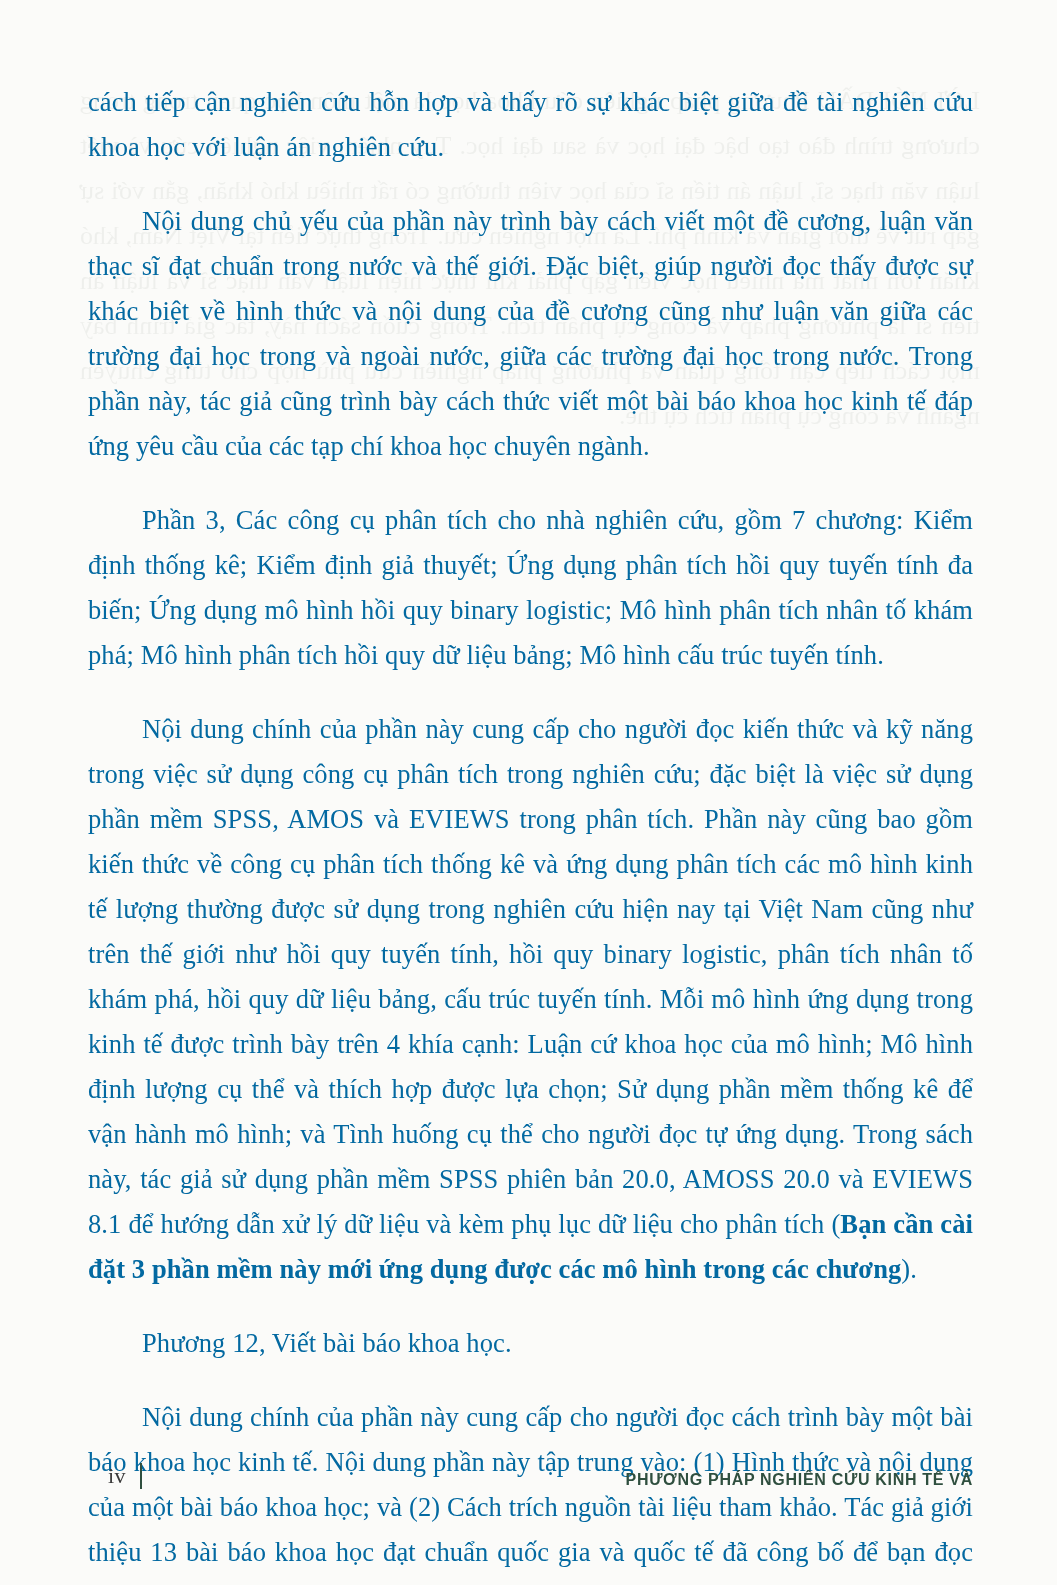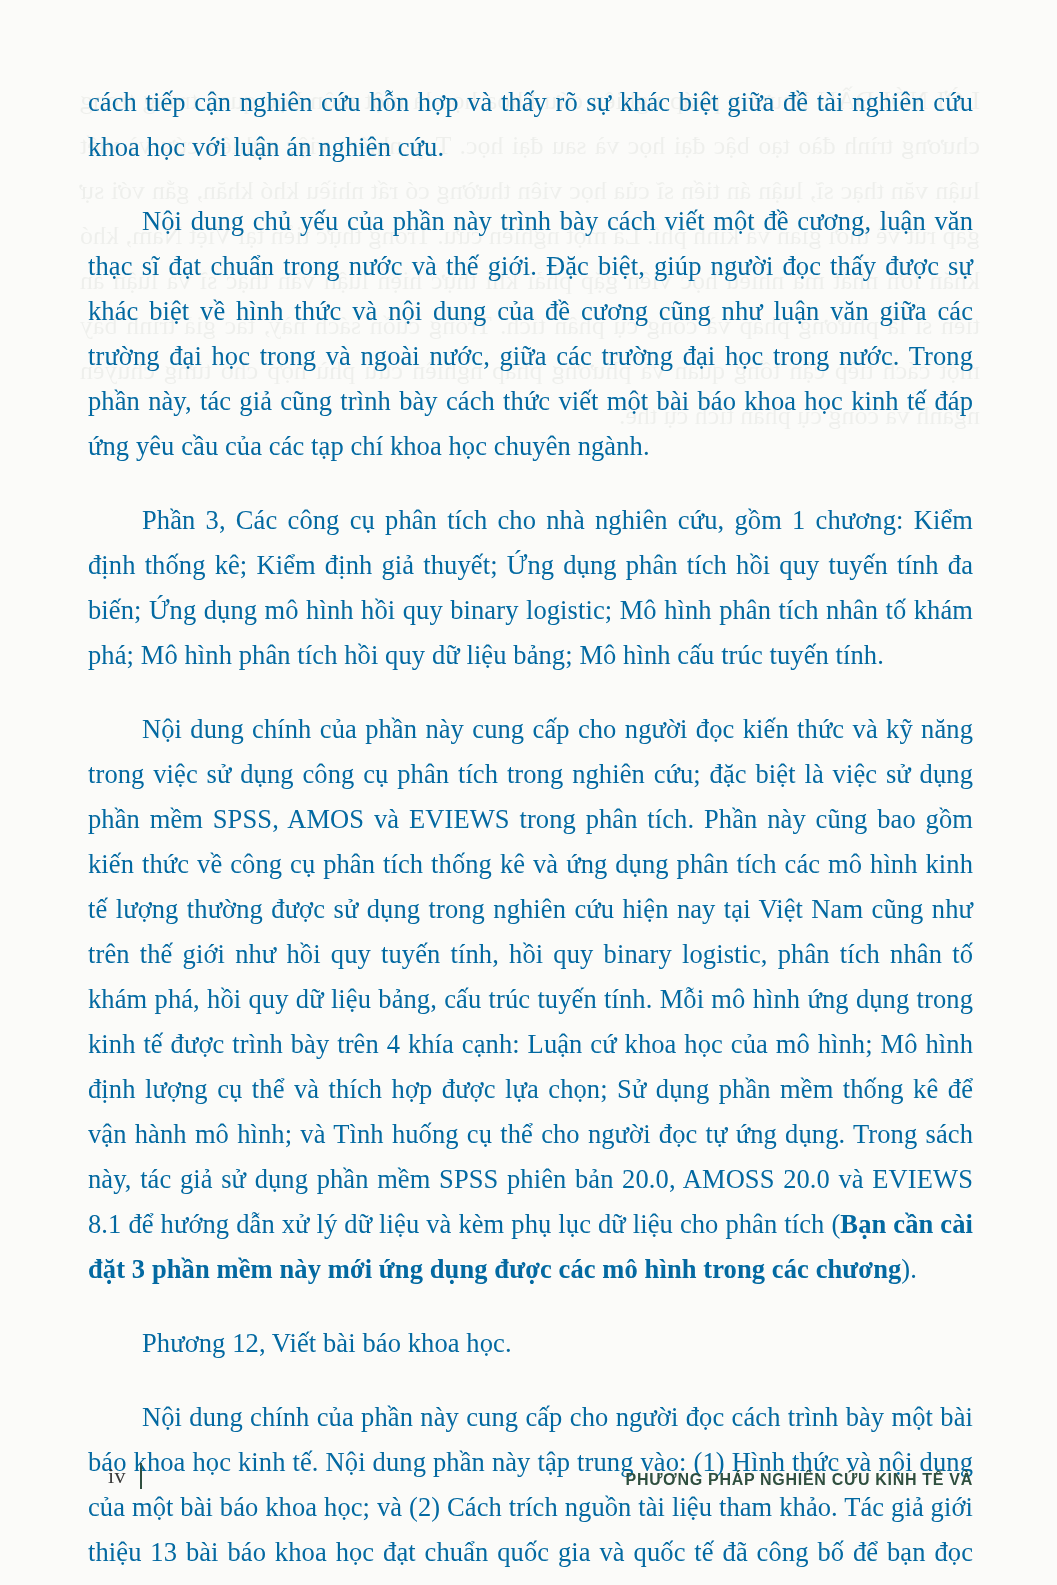--- a/index.html
+++ b/index.html
@@ -121,21 +121,21 @@
 <div class="page"></div>
 
 <div class="ghost">LỜI NÓI ĐẦU  Phương pháp nghiên cứu khoa học là một môn học quan trọng trong chương trình đào tạo bậc đại học và sau đại học. Tuy nhiên, việc nghiên cứu và viết luận văn thạc sĩ, luận án tiến sĩ của học viên thường có rất nhiều khó khăn, gắn với sự gấp rút về thời gian và kinh phí. Là một nghiên cứu. Trong thực tiễn tại Việt Nam, khó khăn lớn nhất mà nhiều học viên gặp phải khi thực hiện luận văn thạc sĩ và luận án tiến sĩ là phương pháp và công cụ phân tích. Trong cuốn sách này, tác giả trình bày một cách tiếp cận tổng quan và phương pháp nghiên cứu phù hợp cho từng chuyên ngành và công cụ phân tích cụ thể.</div>
 
 <div class="content">
 
   <p class="para first">cách tiếp cận nghiên cứu hỗn hợp và thấy rõ sự khác biệt giữa đề tài nghiên cứu khoa học với luận án nghiên cứu.</p>
 
   <p class="para indent">Nội dung chủ yếu của phần này trình bày cách viết một đề cương, luận văn thạc sĩ đạt chuẩn trong nước và thế giới. Đặc biệt, giúp người đọc thấy được sự khác biệt về hình thức và nội dung của đề cương cũng như luận văn giữa các trường đại học trong và ngoài nước, giữa các trường đại học trong nước. Trong phần này, tác giả cũng trình bày cách thức viết một bài báo khoa học kinh tế đáp ứng yêu cầu của các tạp chí khoa học chuyên ngành.</p>
 
-  <p class="para indent">Phần 3, Các công cụ phân tích cho nhà nghiên cứu, gồm 1 chương: Kiểm định thống kê; Kiểm định giả thuyết; Ứng dụng phân tích hồi quy tuyến tính đa biến; Ứng dụng mô hình hồi quy binary logistic; Mô hình phân tích nhân tố khám phá; Mô hình phân tích hồi quy dữ liệu bảng; Mô hình cấu trúc tuyến tính.</p>
+  <p class="para indent">Phần 3, Các công cụ phân tích cho nhà nghiên cứu, gồm 7 chương: Kiểm định thống kê; Kiểm định giả thuyết; Ứng dụng phân tích hồi quy tuyến tính đa biến; Ứng dụng mô hình hồi quy binary logistic; Mô hình phân tích nhân tố khám phá; Mô hình phân tích hồi quy dữ liệu bảng; Mô hình cấu trúc tuyến tính.</p>
 
   <p class="para indent"><span>Nội dung chính của phần này cung cấp cho người đọc kiến thức và kỹ năng trong việc sử dụng công cụ phân tích trong nghiên cứu; đặc biệt là việc sử dụng phần mềm SPSS, AMOS và  EVIEWS trong phân tích. Phần này cũng bao gồm kiến thức về công cụ phân tích thống kê và ứng dụng phân tích các mô hình kinh tế lượng thường được sử dụng trong nghiên cứu hiện nay tại Việt Nam cũng như trên thế giới như hồi quy tuyến tính, hồi quy binary logistic, phân tích nhân tố khám phá, hồi quy dữ liệu bảng, cấu trúc tuyến tính. Mỗi mô hình ứng dụng trong kinh tế được trình bày trên 4 khía cạnh: Luận cứ khoa học của mô hình; Mô hình định lượng cụ thể và thích hợp được lựa chọn; Sử dụng phần mềm thống kê để vận hành mô hình; và Tình huống cụ thể cho người đọc tự ứng dụng. Trong sách này, tác giả sử dụng phần mềm SPSS phiên bản 20.0, AMOSS 20.0 và EVIEWS 8.1 để hướng dẫn xử lý dữ liệu và kèm phụ lục dữ liệu cho phân tích (</span><b class="strong">Bạn cần cài đặt 3 phần mềm này mới ứng dụng được các mô hình trong các chương</b><span>).</span></p>
 
 
   <p class="para indent">Phương 12, Viết bài báo khoa học.</p>
 
   <p class="para indent">Nội dung chính của phần này cung cấp cho người đọc cách trình bày một bài báo khoa học kinh tế. Nội dung phần này tập trung vào: (1) Hình thức và nội dung của một bài báo khoa học; và (2) Cách trích nguồn tài liệu tham khảo. Tác giả giới thiệu 13 bài báo khoa học đạt chuẩn quốc gia và quốc tế đã công bố để bạn đọc tham khảo.</p>
 
 </div>
 

